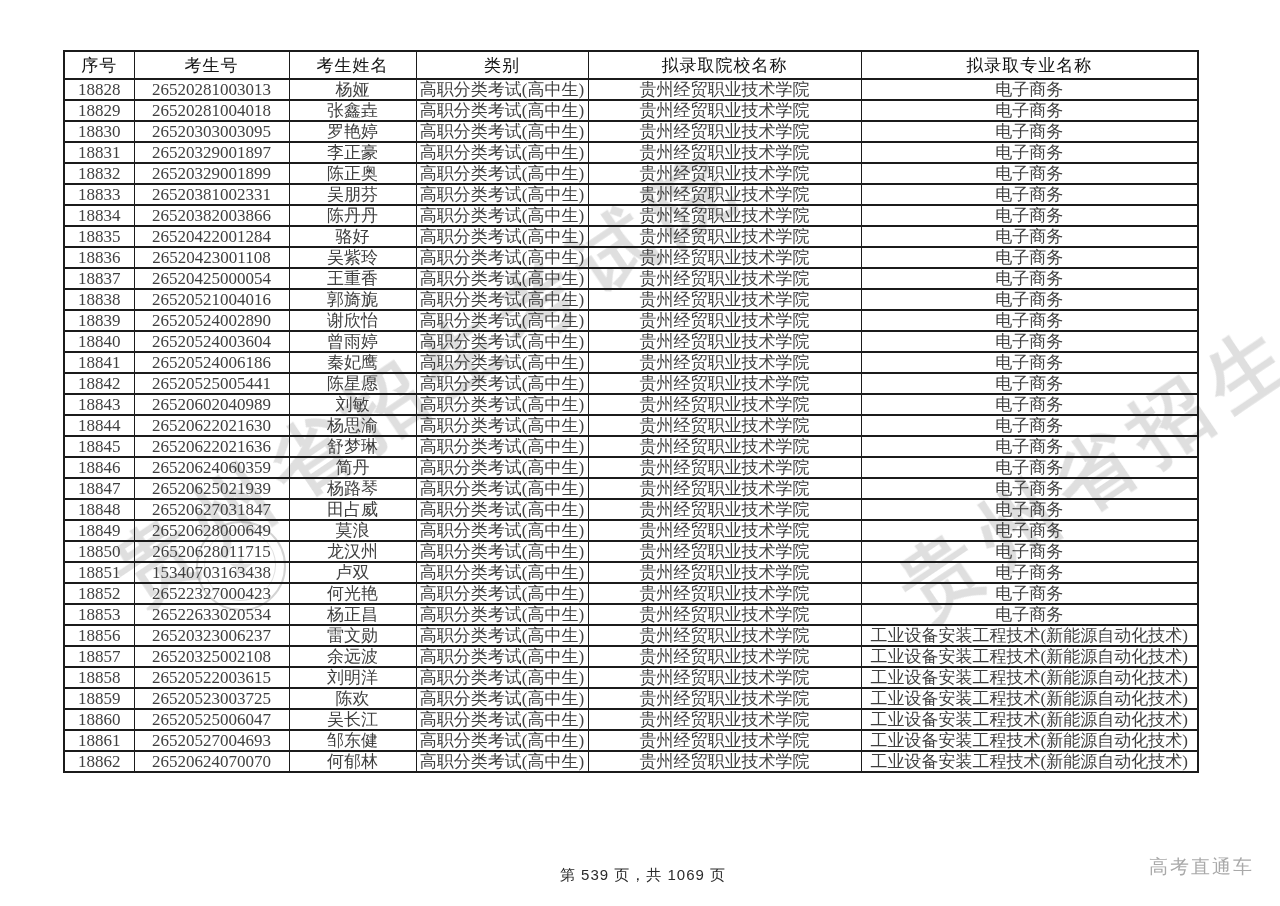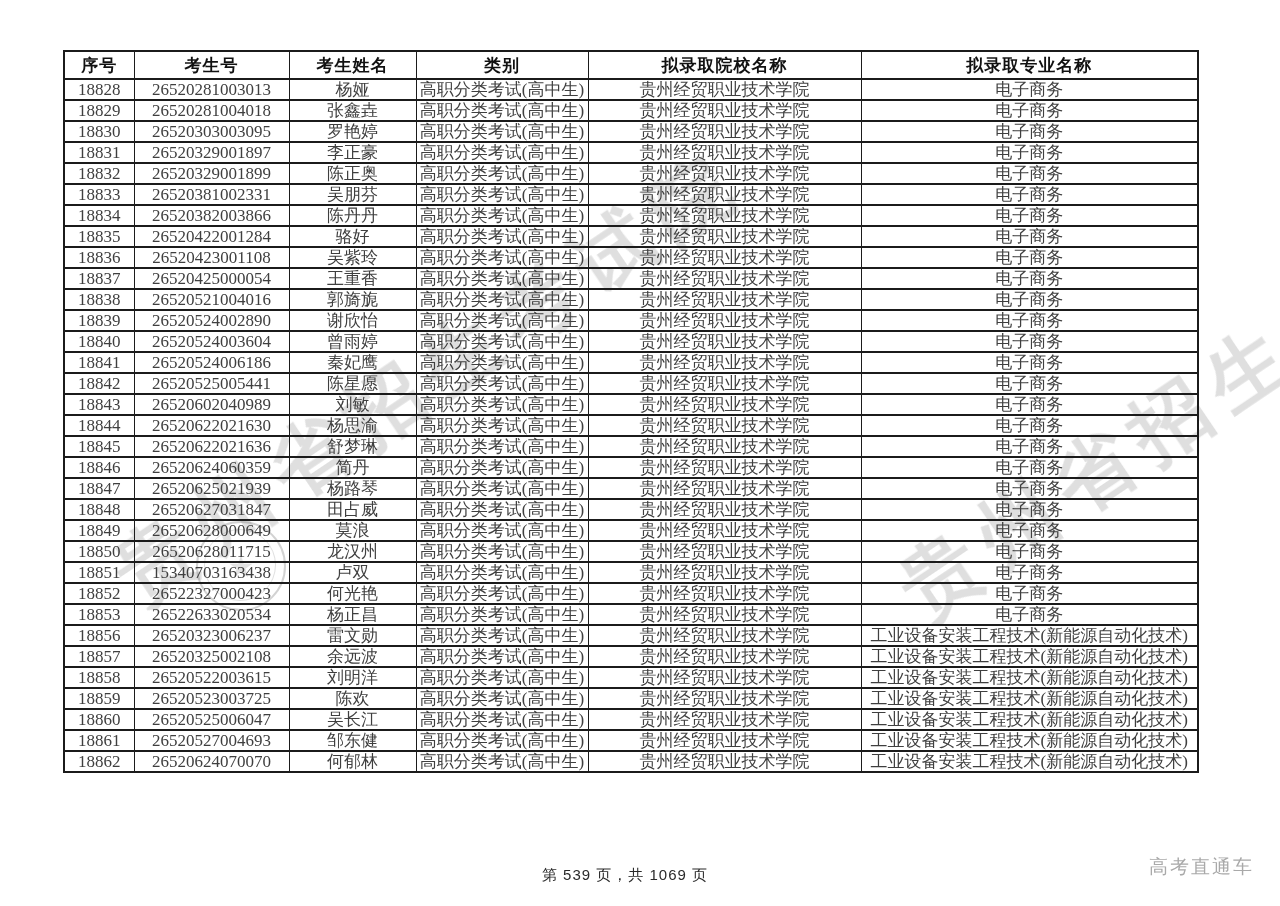--- a/index.html
+++ b/index.html
@@ -34,21 +34,21 @@
     border-bottom-width: 2px;
     text-align: center;
     vertical-align: middle;
     padding: 0 2px;
     overflow: hidden;
     white-space: nowrap;
     line-height: 19px;
   }
   table.admission-table th {
     height: 26px;
-    font-weight: bold;
+    font-weight: normal;
     color: var(--header-text, #111);
     font-size: 17px;
     letter-spacing: 1px;
   }
   table.admission-table td { height: 19px; }
   table.admission-table { border: 2px solid var(--border-color, #1b1b1b); }
 
   
   .wm {
     position: absolute;
@@ -90,21 +90,21 @@
     display: flex;
     align-items: center;
     justify-content: center;
     font-size: 30px;
     color: rgba(110, 110, 110, 0.20);
   }
 
   
   .footer {
     position: absolute;
-    left: 58px;
+    left: 76px;
     width: 1134px;
     top: 866px;
     text-align: center;
     font-family: "Liberation Sans", "DejaVu Sans", sans-serif;
     font-size: 15px;
     color: #2a2a2a;
     letter-spacing: 1px;
   }
   .brand {
     position: absolute;

